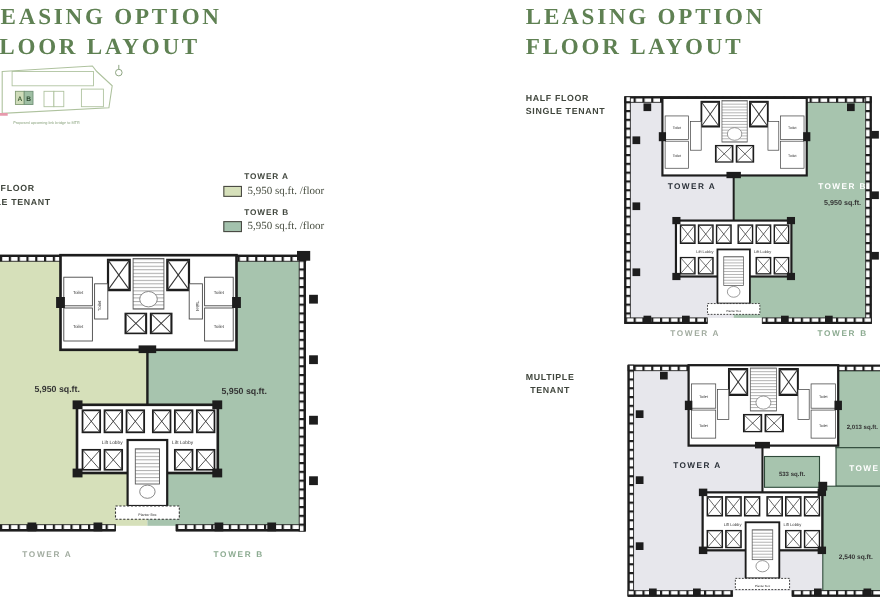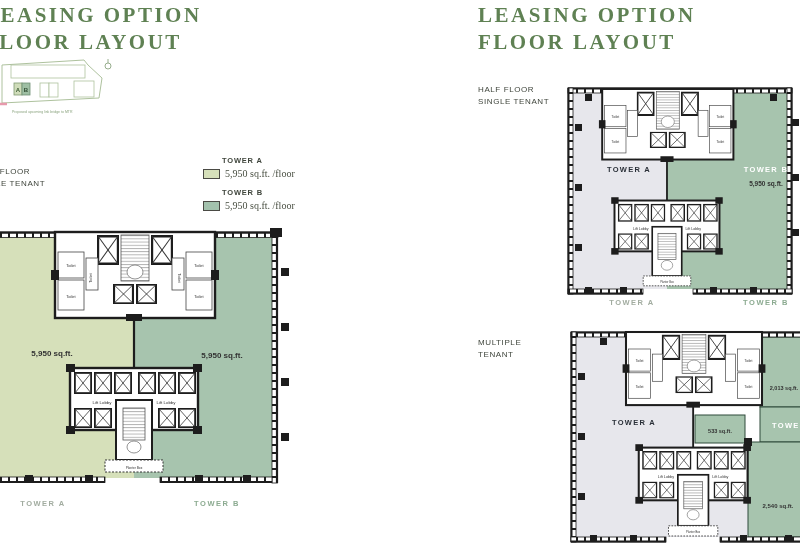--- a/index.html
+++ b/index.html
@@ -1,20 +1,20 @@
 <!DOCTYPE html>
 <html><head>
 <meta charset="utf-8">
 <style>
   html,body{margin:0;padding:0;background:#fff;}
   .page{position:relative;width:800px;height:552px;overflow:hidden;background:#fff;
         font-family:"Liberation Sans",sans-serif;}
   .title{position:absolute;font-family:"Liberation Serif",serif;font-weight:bold;
          font-size:21px;letter-spacing:2.5px;line-height:1.3;color:#5f8153;white-space:nowrap;}
-  .seclabel{position:absolute;font-size:8px;font-weight:normal;letter-spacing:.6px;
+  .seclabel{position:absolute;font-size:8px;font-weight:bold;letter-spacing:.6px;
             line-height:1.45;color:#40463d;white-space:nowrap;}
   .legend{position:absolute;left:203px;top:156px;}
   .legend .item{margin-bottom:9px;}
   .legend .name{font-size:7.5px;font-weight:bold;letter-spacing:.8px;color:#40463d;
                 margin-left:19px;margin-bottom:3px;}
   .legend .row{display:flex;align-items:center;}
   .legend .swatch{display:inline-block;width:15px;height:8px;border:1.4px solid #4a4a44;margin-right:5px;}
   .legend .val{font-family:"Liberation Serif",serif;font-size:10px;color:#494f42;white-space:nowrap;}
   svg{position:absolute;overflow:hidden;}
   svg text{font-family:"Liberation Sans",sans-serif;}
@@ -226,21 +226,21 @@
       <text class="t-lobby" x="111" y="172" text-anchor="middle">Lift Lobby</text>
       <text x="79" y="237" text-anchor="middle" font-size="3.2" fill="#333">Planter Box</text>
     </g>
     <text class="t-twr" x="69" y="88" text-anchor="middle">TOWER A</text>
     <text class="t-twr-w" x="206" y="88" text-anchor="middle">TOWER B</text>
     <text x="206" y="102" text-anchor="middle" font-size="6.5" font-weight="bold" fill="#333">5,950 sq.ft.</text>
     <text class="t-cap" x="72" y="221" text-anchor="middle" font-size="6.5" fill="#a2aca0">TOWER A</text>
     <text class="t-cap" x="206" y="221" text-anchor="middle" font-size="6.5" fill="#8cab91">TOWER B</text>
   </svg>
 
-  <div class="seclabel" style="left:478px;top:337px;">
+  <div class="seclabel" style="left:478px;top:337px;text-align:center;">
     <div>MULTIPLE</div>
     <div>TENANT</div>
   </div>
 
   <svg style="left:560px;top:328px" width="240" height="224" viewBox="0 0 240 224">
     <rect x="16" y="9" width="117" height="200" fill="#e7e7ec"></rect>
     <rect x="133" y="172" width="55" height="37" fill="#e7e7ec"></rect>
     <rect x="200" y="9" width="45" height="70" fill="#a7c4ae" stroke="#2f4a3a" stroke-width="1"></rect>
     <rect x="200" y="79" width="45" height="35" fill="#a7c4ae" stroke="#2f4a3a" stroke-width="1"></rect>
     <rect x="188" y="114" width="57" height="95" fill="#a7c4ae" stroke="#2f4a3a" stroke-width="1"></rect>

